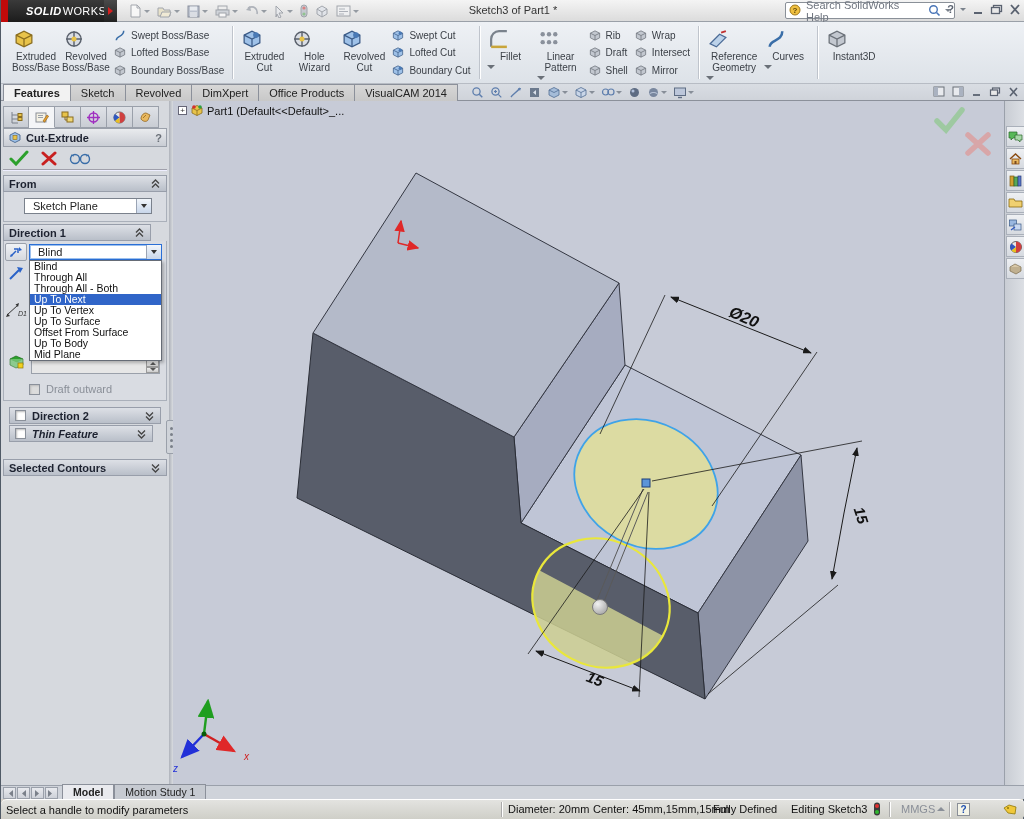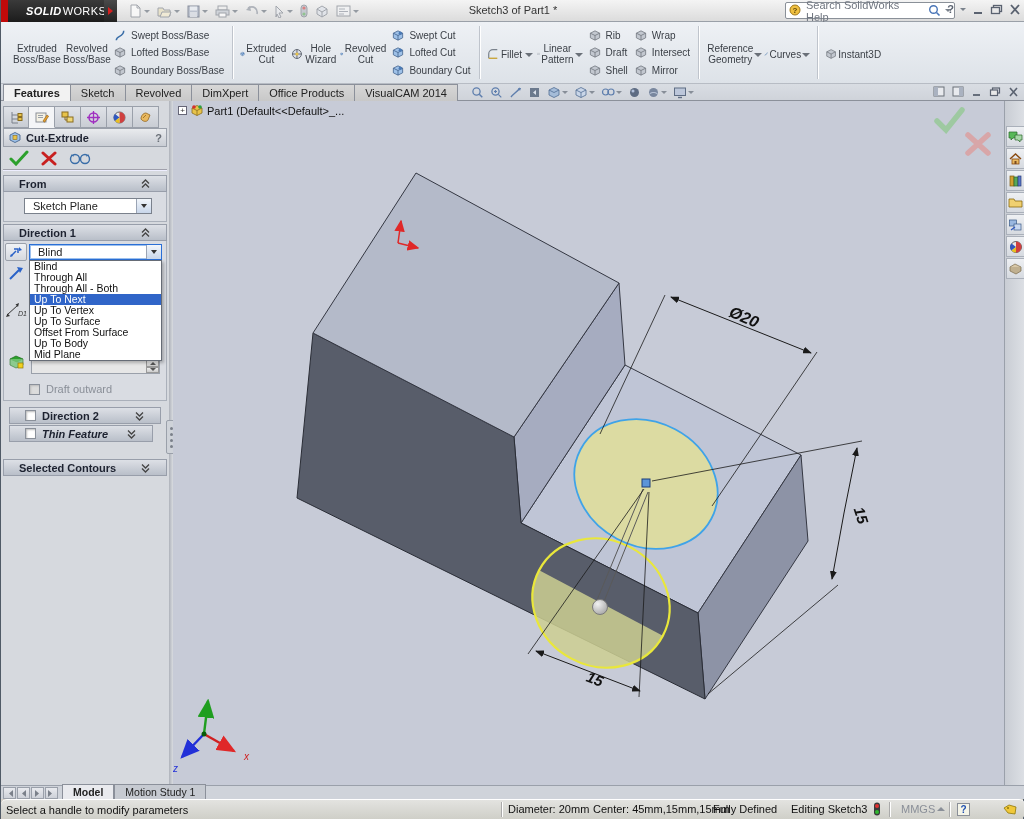--- a/index.html
+++ b/index.html
@@ -25,21 +25,21 @@
   .searchbox { position:absolute; left:784px; top:2px; width:170px; height:17px; background:#fff; border:1px solid #8a9098;
     border-radius:2px; display:flex; align-items:center; gap:4px; padding:0 3px; color:#707680; }
   .searchbox .grow { flex:1; }
   .tbarbtns { position:absolute; right:4px; top:3px; display:flex; align-items:center; gap:6px; }
 
   
   .ribbon { position:absolute; left:0; top:22px; width:1024px; height:62px;
     background:linear-gradient(#eef1f5,#dde2e8); border-bottom:1px solid #b7bcc4; display:flex; align-items:stretch; padding:2px 0 2px 6px; }
   .rgroup { display:flex; align-items:stretch; gap:2px; padding:0 4px; }
   .rsep { width:1px; background:#bfc4cc; margin:2px 2px; box-shadow:1px 0 0 #fff; }
-  .rbig { width:48px; display:flex; align-items:center; justify-content:flex-start; padding-top:3px; gap:1px; border:1px solid transparent; border-radius:2px; }
+  .rbig { width:48px; display:flex; flex-direction:column; align-items:flex-start; justify-content:flex-start; padding-top:3px; gap:1px; border:1px solid transparent; border-radius:2px; }
   .rlab { font-size:10px; color:#3a3f46; text-align:center; line-height:11px; width:48px; }
   .rcol { display:flex; flex-direction:column; justify-content:space-between; padding:3px 2px; }
   .rsmall { display:flex; align-items:center; gap:4px; font-size:10px; color:#3a3f46; height:16px; }
   .rcaret { width:0; height:0; border-top:4px solid #6a7078; border-left:4px solid transparent; border-right:4px solid transparent; margin-top:2px; }
   .ri24 { width:24px; height:22px; } .ri12 { width:14px; height:13px; }
 
   
   .tabrow { position:absolute; left:0; top:84px; width:1024px; height:17px; background:linear-gradient(#d9dde3,#cfd3da); border-bottom:1px solid #8b909a; }
   .ctabs { position:absolute; left:2px; top:0; display:flex; height:17px; }
   .ctab { padding:2px 10px 16px 10px; border:1px solid #8b909a; border-bottom:none; background:linear-gradient(#d7d7d7,#c6c6c6);
@@ -63,21 +63,21 @@
     display:flex; align-items:center; justify-content:center; }
   .fmtab:first-child { border-left:1px solid #9aa0aa; }
   .fmtab.active { background:#f4f5f7; border-bottom-color:#f4f5f7; }
 
   .pmheader { position:absolute; left:2px; top:27px; width:164px; height:19px; background:linear-gradient(#e9ebee,#c9cdd4);
     border:1px solid #9aa0aa; display:flex; align-items:center; gap:4px; padding:0 4px; font-weight:bold; color:#1d2230; }
   .pmheader .q { margin-left:auto; color:#6a7078; font-weight:bold; }
   .pmactions { position:absolute; left:2px; top:46px; width:164px; height:24px; border-bottom:2px groove #eef; display:flex; align-items:center; gap:12px; padding-left:6px; }
 
   .ghead { position:absolute; height:17px; background:linear-gradient(#dde0e6,#b9bfc9); border:1px solid #989eaa;
-    display:flex; align-items:center; padding:0 15px; font-weight:bold; color:#1d2230; }
+    display:flex; align-items:center; padding:0 5px; font-weight:bold; color:#1d2230; }
   .ghead .chev { margin-left:auto; }
   .gbody { position:absolute; background:#d9dce2; border:1px solid #aab0ba; border-top:none; }
 
   .swcombo { position:relative; background:#fff; border:1px solid #7a818c; height:16px; display:flex; align-items:center; padding-left:8px; }
   .swcombo .arrowbox { position:absolute; right:0; top:0; width:15px; height:14px; background:linear-gradient(#f2f6fb,#c8d6ea);
     border-left:1px solid #9aa4b4; display:flex; align-items:center; justify-content:center; }
   .swcombo .arrowbox i { width:0; height:0; border-top:4px solid #333; border-left:3px solid transparent; border-right:3px solid transparent; }
   .combo-focus { border:1px solid #2a6fd6; box-shadow:0 0 0 1px #9cc0ee inset; }
 
   .ddlist { position:absolute; left:28px; top:159px; width:133px; background:#fff; border:1px solid #666c76;
@@ -618,21 +618,21 @@
       </div>
       <div class="gbody" style="left:2px; top:91px; width:164px; height:30px;">
         <div class="swcombo" style="position:absolute; left:20px; top:6px; width:128px;">
           <span>Sketch Plane</span>
           <span class="arrowbox">
               <i></i>
             </span>
         </div>
       </div>
 
-      <div class="ghead" style="left:2px; top:123px; width:164px;">
+      <div class="ghead" style="left:2px; top:123px; width:148px;">
         <span>Direction 1</span>
         <svg class="chev" width="11" height="10" viewBox="0 0 11 10">
             <path d="M2 4.5 5.5 1 9 4.5M2 8.5 5.5 5 9 8.5" fill="none" stroke="#444" stroke-width="1.3"></path>
           </svg>
       </div>
       <div class="gbody" style="left:2px; top:140px; width:164px; height:160px;"></div>
 
       <div class="sideicon iconbtn" style="top:142px;">
         <svg width="14" height="12" viewBox="0 0 14 12">
             <path d="M2 10 7 5" stroke="#2a62c8" stroke-width="1.5"></path>

